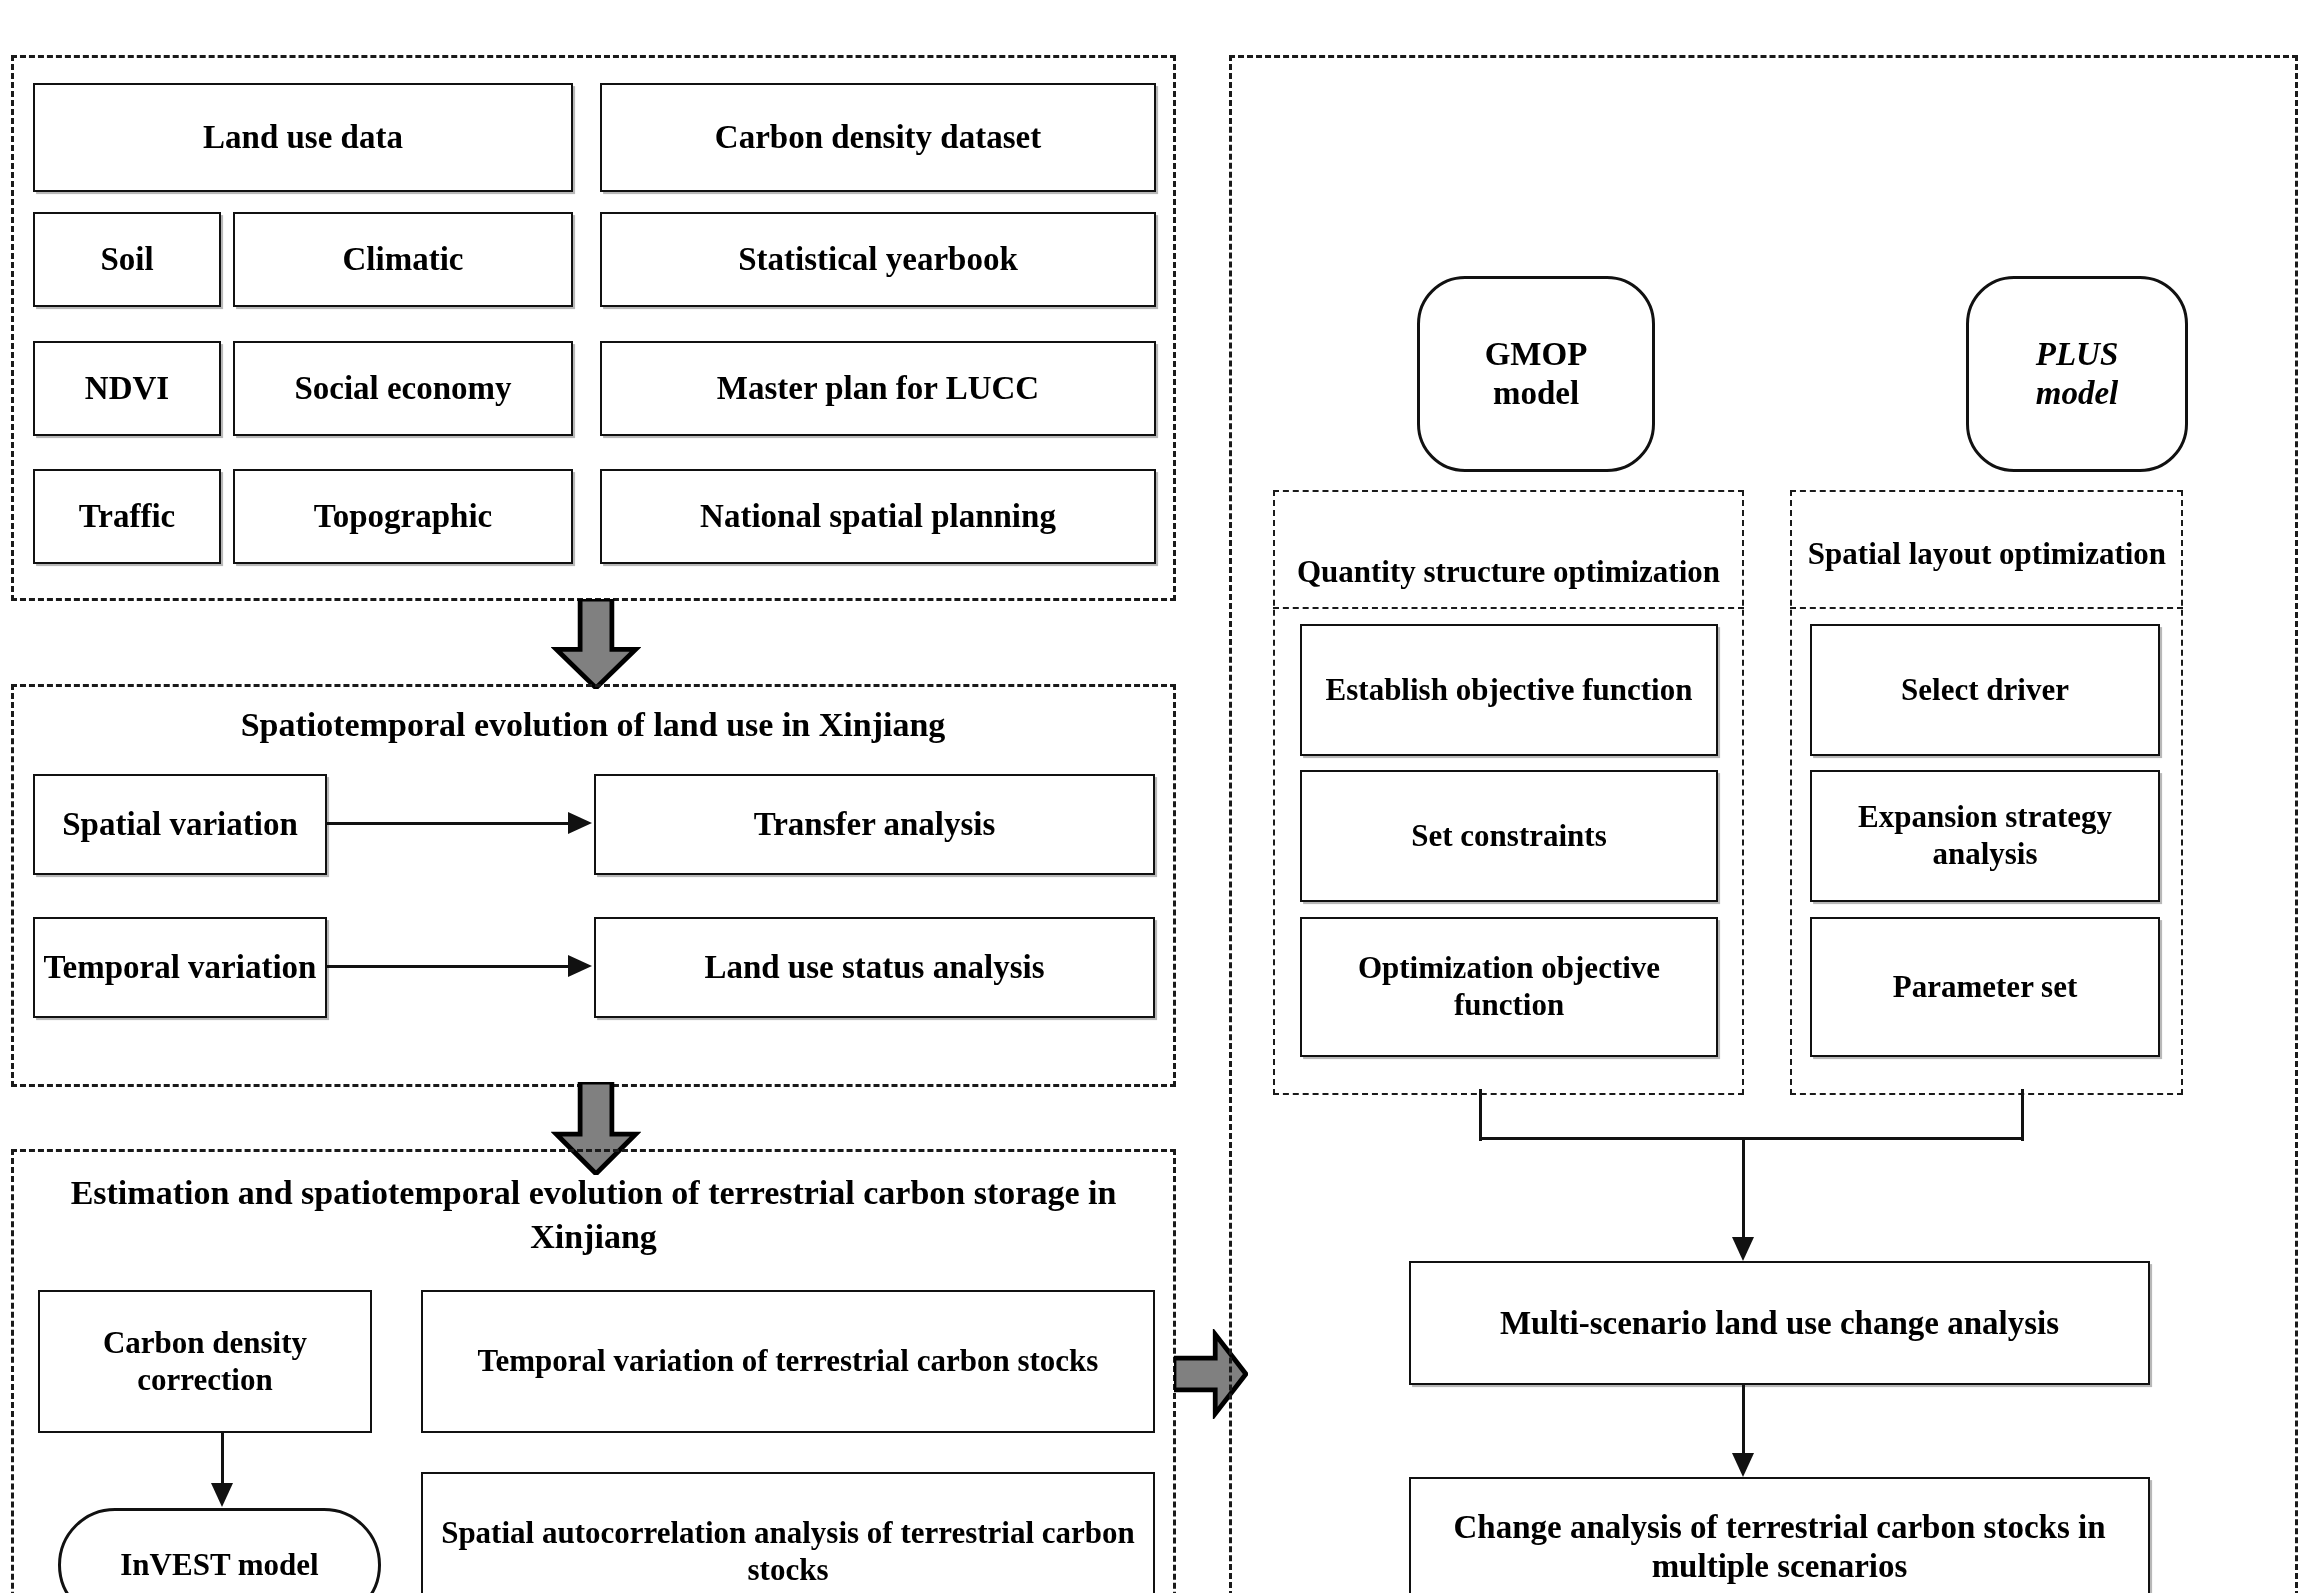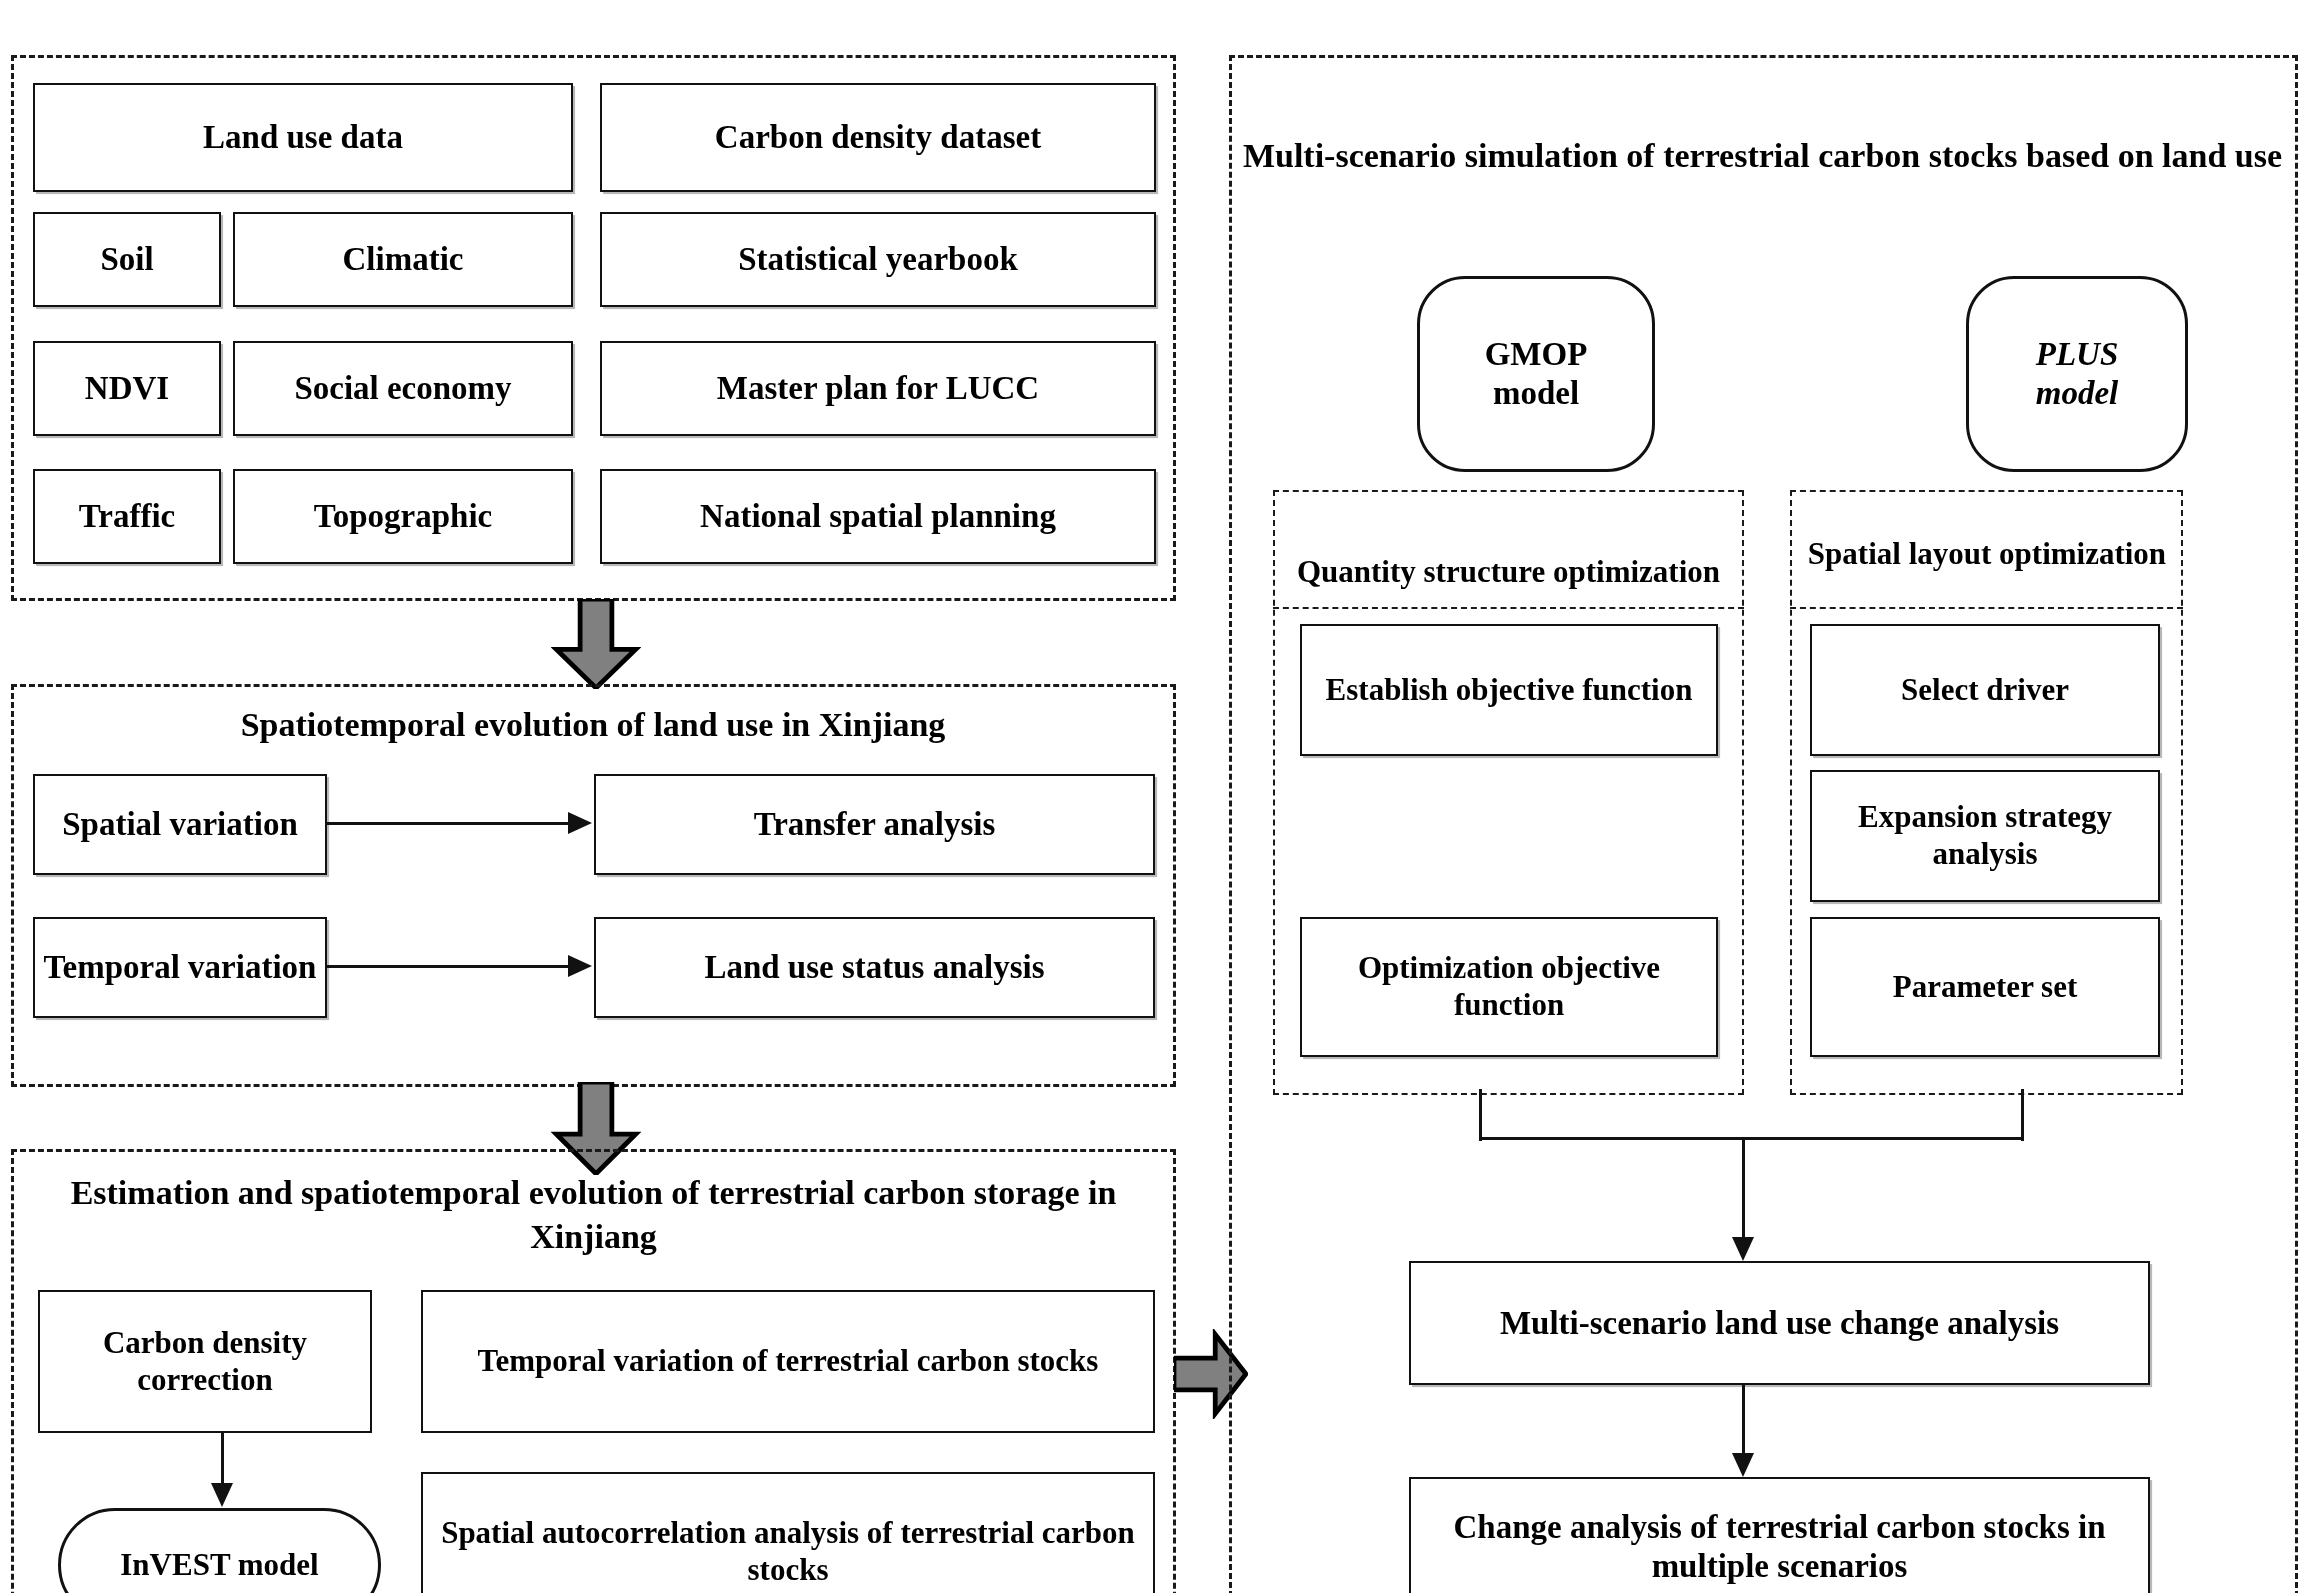--- a/index.html
+++ b/index.html
@@ -162,35 +162,35 @@
   <div class="node fs-md" style="left:421px; top:1424px; width:734px; height:159px; box-shadow:none;">Spatial autocorrelation analysis of terrestrial carbon stocks</div>
 
   <div class="block-arrow" style="position:absolute; left:1174px; top:1281px; width:74px; height:90px;">
     <svg width="74" height="90" viewBox="0 0 140 170">
       <polygon points="0,55 78,55 78,10 136,85 78,160 78,115 0,115" fill="#808080" stroke="#000" stroke-width="9" stroke-linejoin="miter"></polygon>
     </svg>
   </div>
 
   <div class="dashgroup" style="left:1229px; top:7.4px; width:1069px; height:1578px;"></div>
 
-  <div class="heading fs-title" style="left:1230px; top:58px; width:1065px; height:101px; line-height:1.32;">Multi-scenario simulation of terrestrial carbon stocks based on land use</div>
 
   <div class="node rounded fs-lg" style="left:1417px; top:228px; width:238px; height:196px; border-width:3.2px; padding:0 32px;">GMOP model</div>
 
   <div class="node rounded fs-lg" style="left:1966px; top:228px; width:222px; height:196px; border-width:3.2px; padding:12px 32px;font-style:italic;">PLUS model</div>
 
   <div class="dashgroup thin" style="left:1273px; top:442px; width:471px; height:605px;"></div>
 
   <div style="position:absolute; left:1273px; top:559px; width:471px; height:0;
               border-top:2.6px dashed #1a1a1a;"></div>
 
   <div class="heading fs-md" style="left:1278px; top:476px; width:461px; height:95px;">Quantity structure optimization</div>
 
   <div class="node fs-md" style="left:1300px; top:576px; width:418px; height:132px;">Establish objective function</div>
 
+  <div class="node fs-md" style="left:1300px; top:722px; width:418px; height:132px;">Set constraints</div>
 
   <div class="node fs-md" style="left:1300px; top:869px; width:418px; height:140px;">Optimization objective function</div>
 
   <div class="dashgroup thin" style="left:1790px; top:442px; width:393px; height:605px;"></div>
   <div style="position:absolute; left:1790px; top:559px; width:393px; height:0;
               border-top:2.6px dashed #1a1a1a;"></div>
 
   <div class="heading fs-md" style="left:1775px; top:458px; width:424px; height:95px;">Spatial layout optimization</div>
 
   <div class="node fs-md" style="left:1810px; top:576px; width:350px; height:132px;">Select driver</div>

